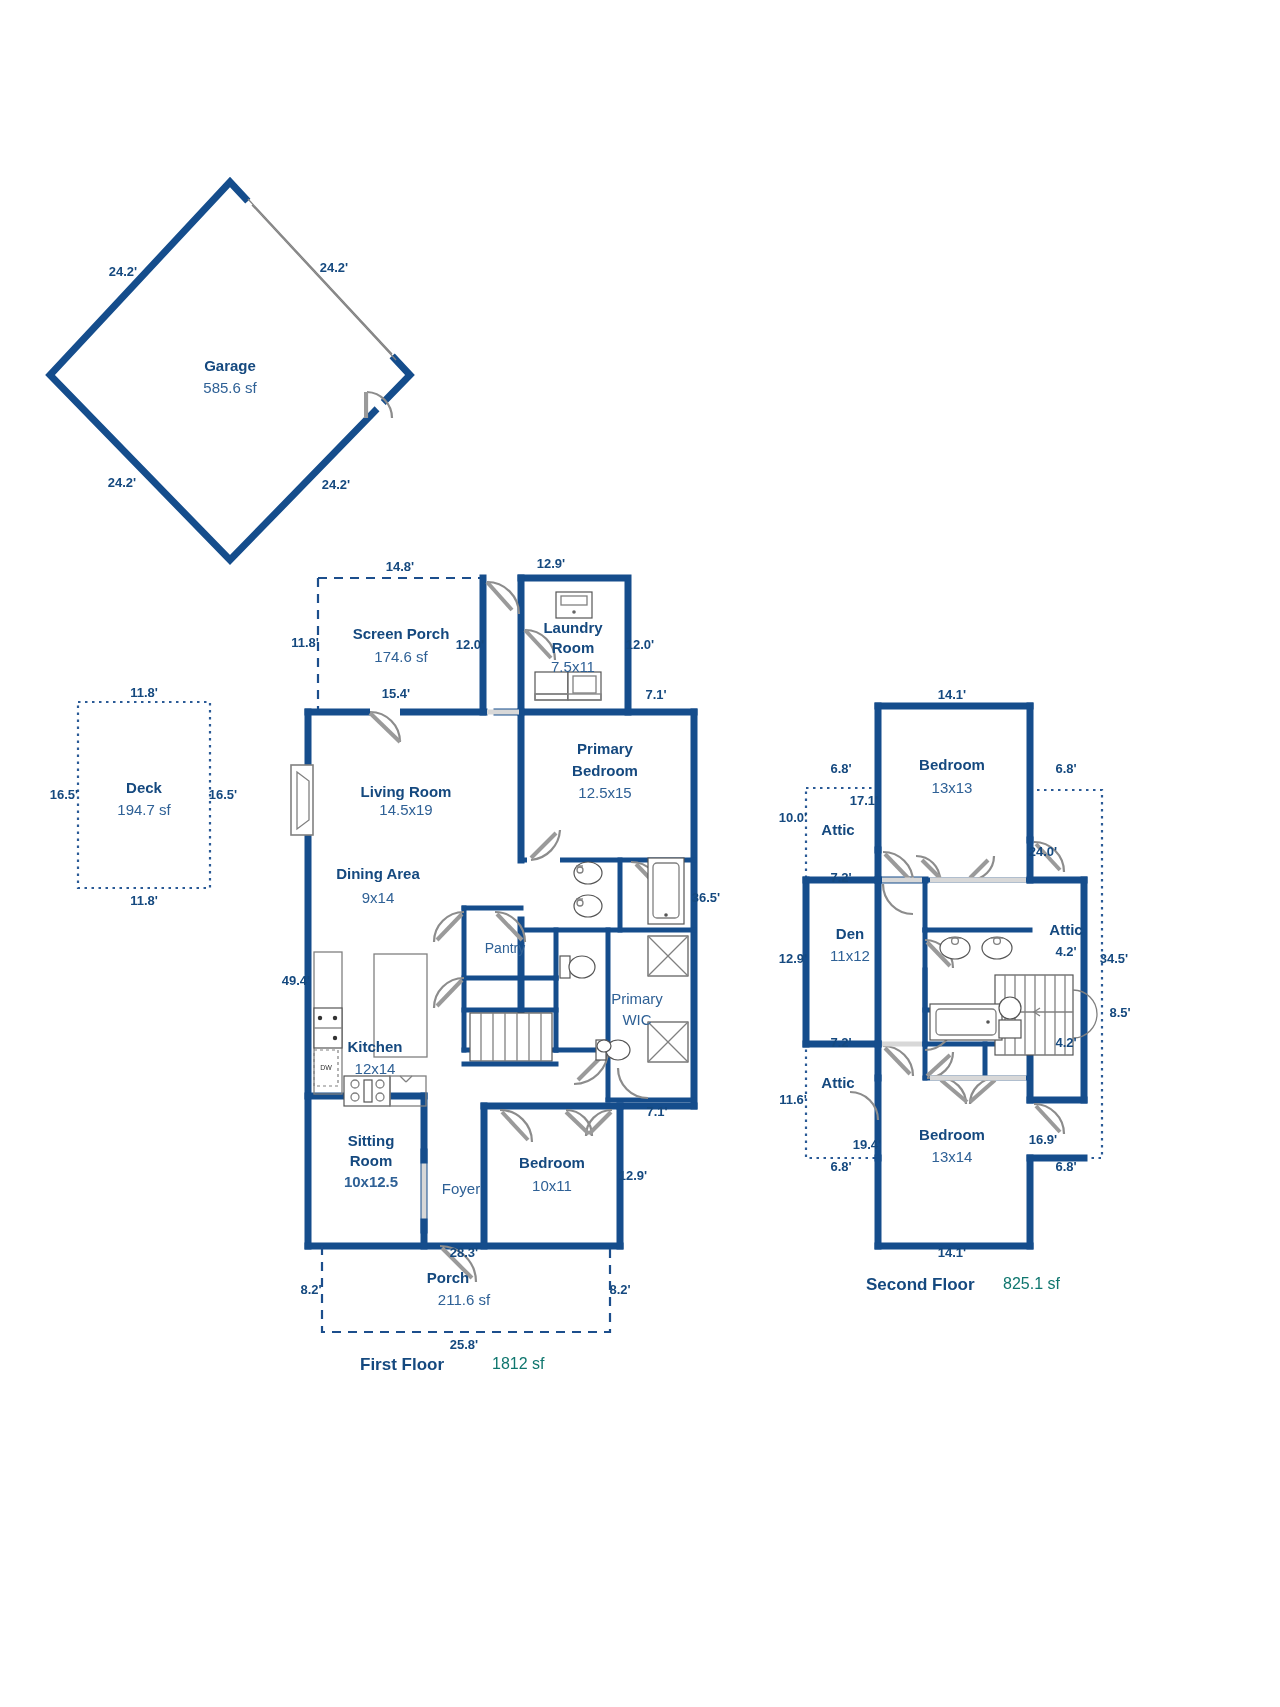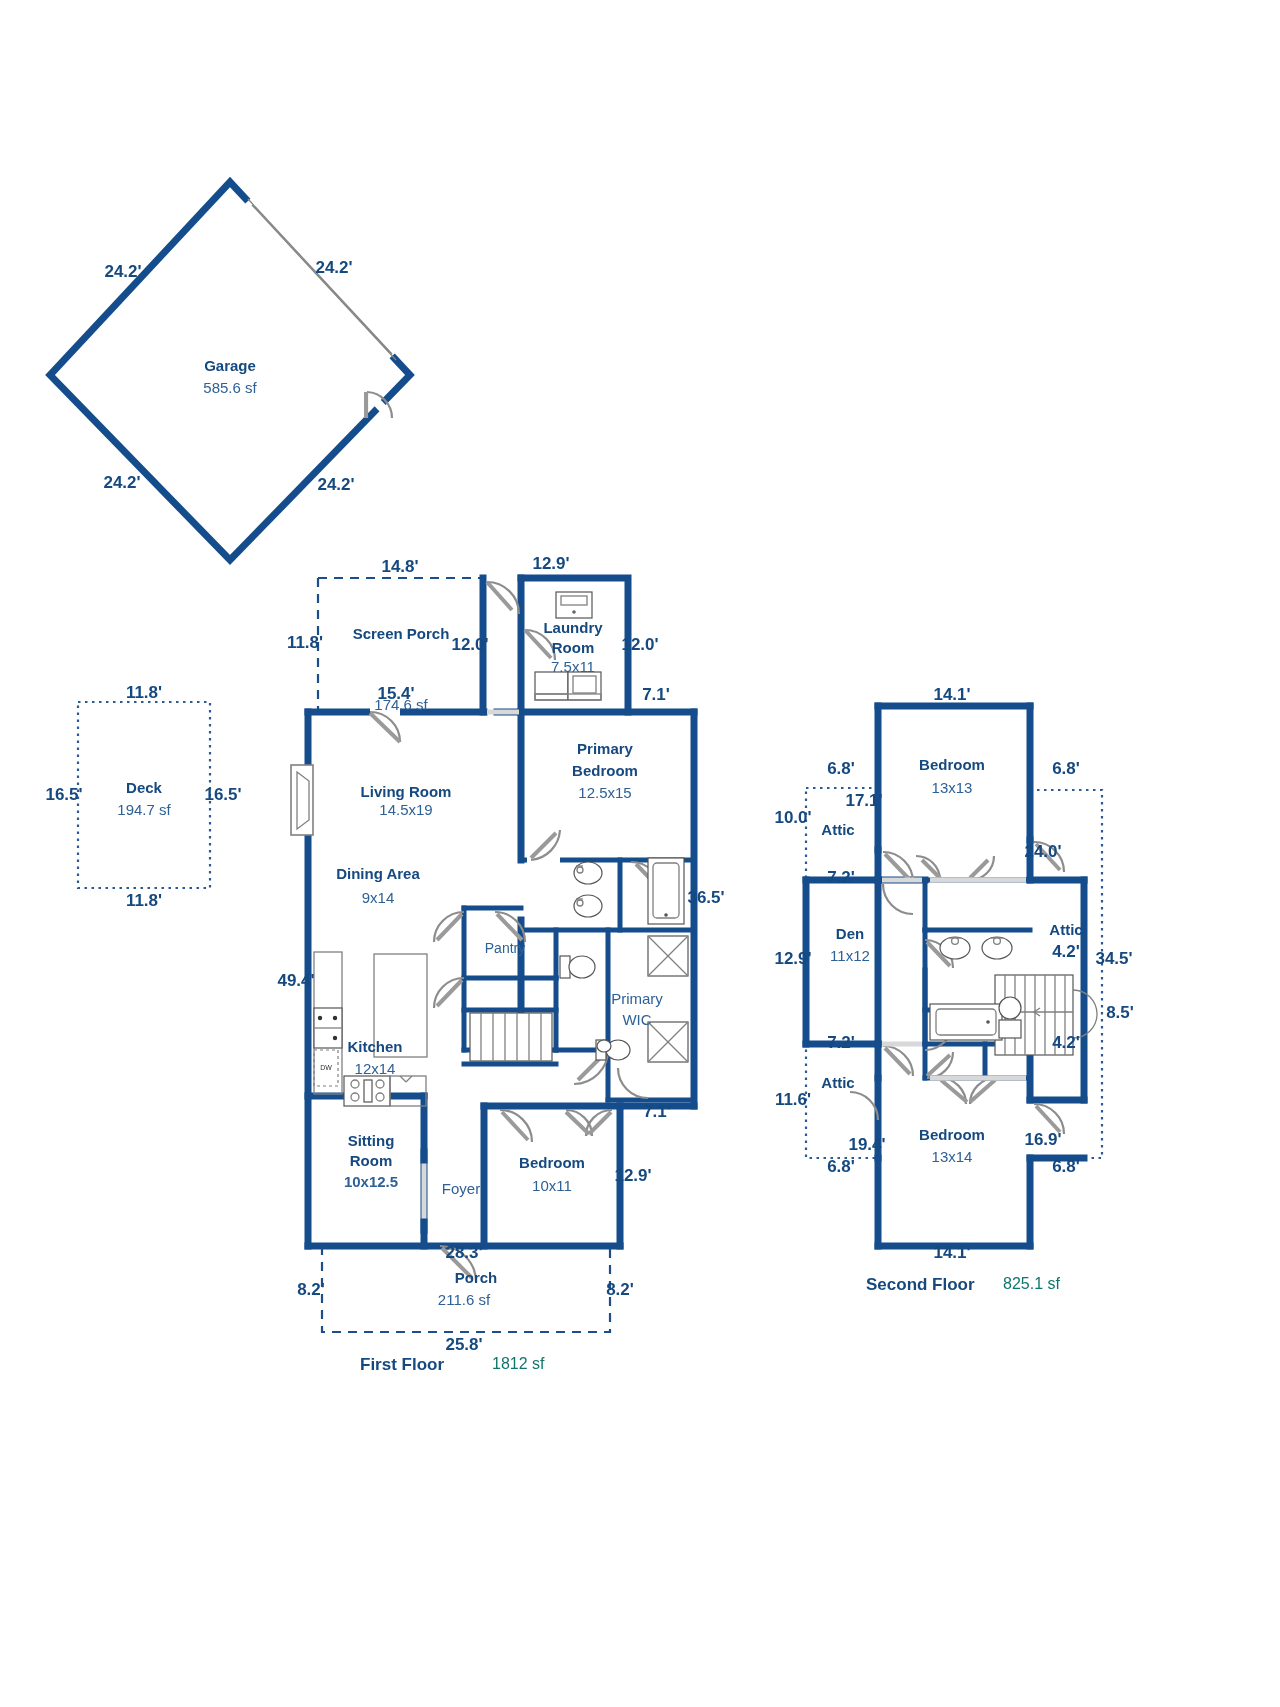--- a/index.html
+++ b/index.html
@@ -41,21 +41,21 @@
     text-align: center;
   }
   .room-sub {
     font-weight: normal;
     font-size: 15px;
     color: #2f6196;
     text-align: center;
   }
   .dim {
     font-weight: bold;
-    font-size: 17px;
+    font-size: 13px;
     color: #15497f;
     text-align: center;
   }
   .rot-90 { transform: rotate(-90deg); }
   .rot-45 { transform: rotate(-45deg); }
   .rot-45b { transform: rotate(45deg); }
   .floor-title {
     font-weight: bold;
     font-size: 17px;
     color: #15497f;
@@ -394,21 +394,21 @@
   <div class="lbl dim center-block rot-45b" style="left:336px; top:485px;">24.2'</div>
 
   <div class="lbl room-name center-block" style="left:144px; top:788px;text-align:center;">Deck</div>
   <div class="lbl room-sub center-block" style="left:144px; top:810px;">194.7 sf</div>
   <div class="lbl dim center-block" style="left:144px; top:693px;">11.8'</div>
   <div class="lbl dim center-block" style="left:144px; top:901px;">11.8'</div>
   <div class="lbl dim center-block rot-90" style="left:64px; top:795px;">16.5'</div>
   <div class="lbl dim center-block rot-90" style="left:223px; top:795px;">16.5'</div>
 
   <div class="lbl room-name center-block" style="left:401px; top:634px;">Screen Porch</div>
-  <div class="lbl room-sub center-block" style="left:401px; top:657px;margin-top:48px;">174.6 sf</div>
+  <div class="lbl room-sub center-block" style="left:401px; top:657px;">174.6 sf</div>
 
   <div class="lbl room-name center-block" style="left:573px; top:628px;">Laundry</div>
   <div class="lbl room-name center-block" style="left:573px; top:648px;">Room</div>
   <div class="lbl room-sub center-block" style="left:573px; top:667px;">7.5x11</div>
 
   <div class="lbl room-name center-block" style="left:406px; top:792px;">Living Room</div>
   <div class="lbl room-sub center-block" style="left:406px; top:786px;margin-top:24px;">14.5x19</div>
 
   <div class="lbl room-name center-block" style="left:605px; top:749px;">Primary</div>
   <div class="lbl room-name center-block" style="left:605px; top:771px;">Bedroom</div>
@@ -428,21 +428,21 @@
 
   <div class="lbl room-name center-block" style="left:371px; top:1141px;">Sitting</div>
   <div class="lbl room-name center-block" style="left:371px; top:1161px;">Room</div>
   <div class="lbl room-sub center-block" style="left:371px; top:1182px;font-weight:bold;">10x12.5</div>
 
   <div class="lbl foyer-lbl center-block" style="left:461px; top:1189px;">Foyer</div>
 
   <div class="lbl room-name center-block" style="left:552px; top:1163px;">Bedroom</div>
   <div class="lbl room-sub center-block" style="left:552px; top:1186px;">10x11</div>
 
-  <div class="lbl room-name center-block" style="left:476px; top:1278px;text-align:center;">Porch</div>
+  <div class="lbl room-name center-block" style="left:448px; top:1278px;text-align:center;">Porch</div>
   <div class="lbl room-sub center-block" style="left:464px; top:1300px;">211.6 sf</div>
 
   <div class="lbl dim center-block" style="left:400px; top:567px;">14.8'</div>
   <div class="lbl dim center-block rot-90" style="left:305px; top:643px;">11.8'</div>
   <div class="lbl dim center-block rot-90" style="left:470px; top:645px;">12.0'</div>
   <div class="lbl dim center-block" style="left:551px; top:564px;">12.9'</div>
   <div class="lbl dim center-block rot-90" style="left:640px; top:645px;">12.0'</div>
   <div class="lbl dim center-block" style="left:396px; top:694px;">15.4'</div>
   <div class="lbl dim center-block" style="left:656px; top:695px;">7.1'</div>
   <div class="lbl dim center-block rot-90" style="left:706px; top:898px;">36.5'</div>

